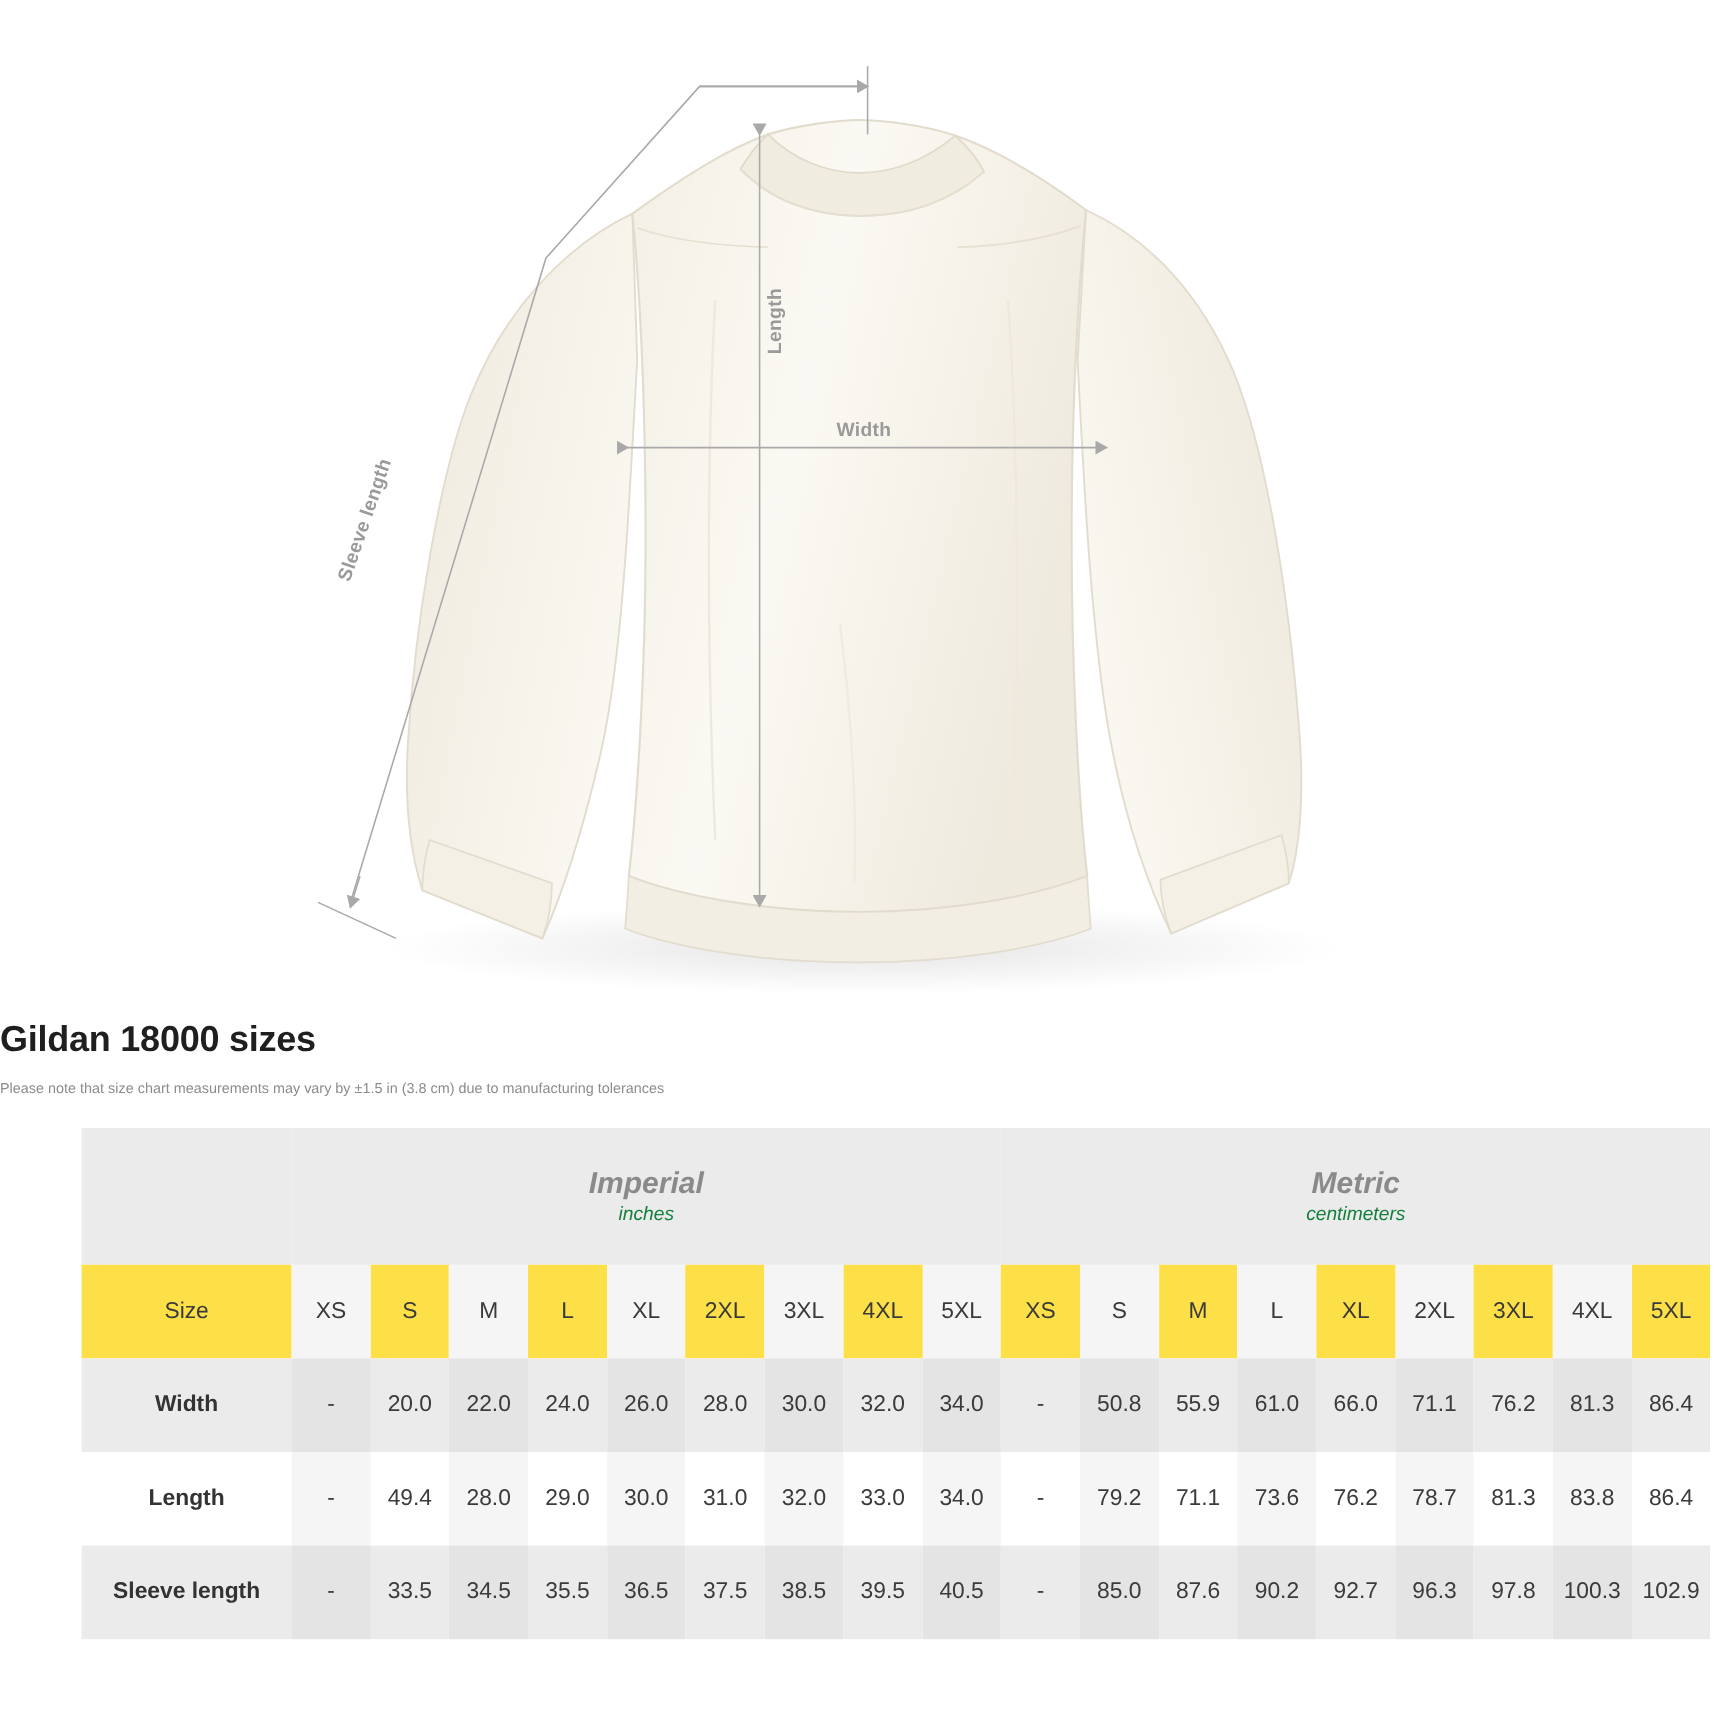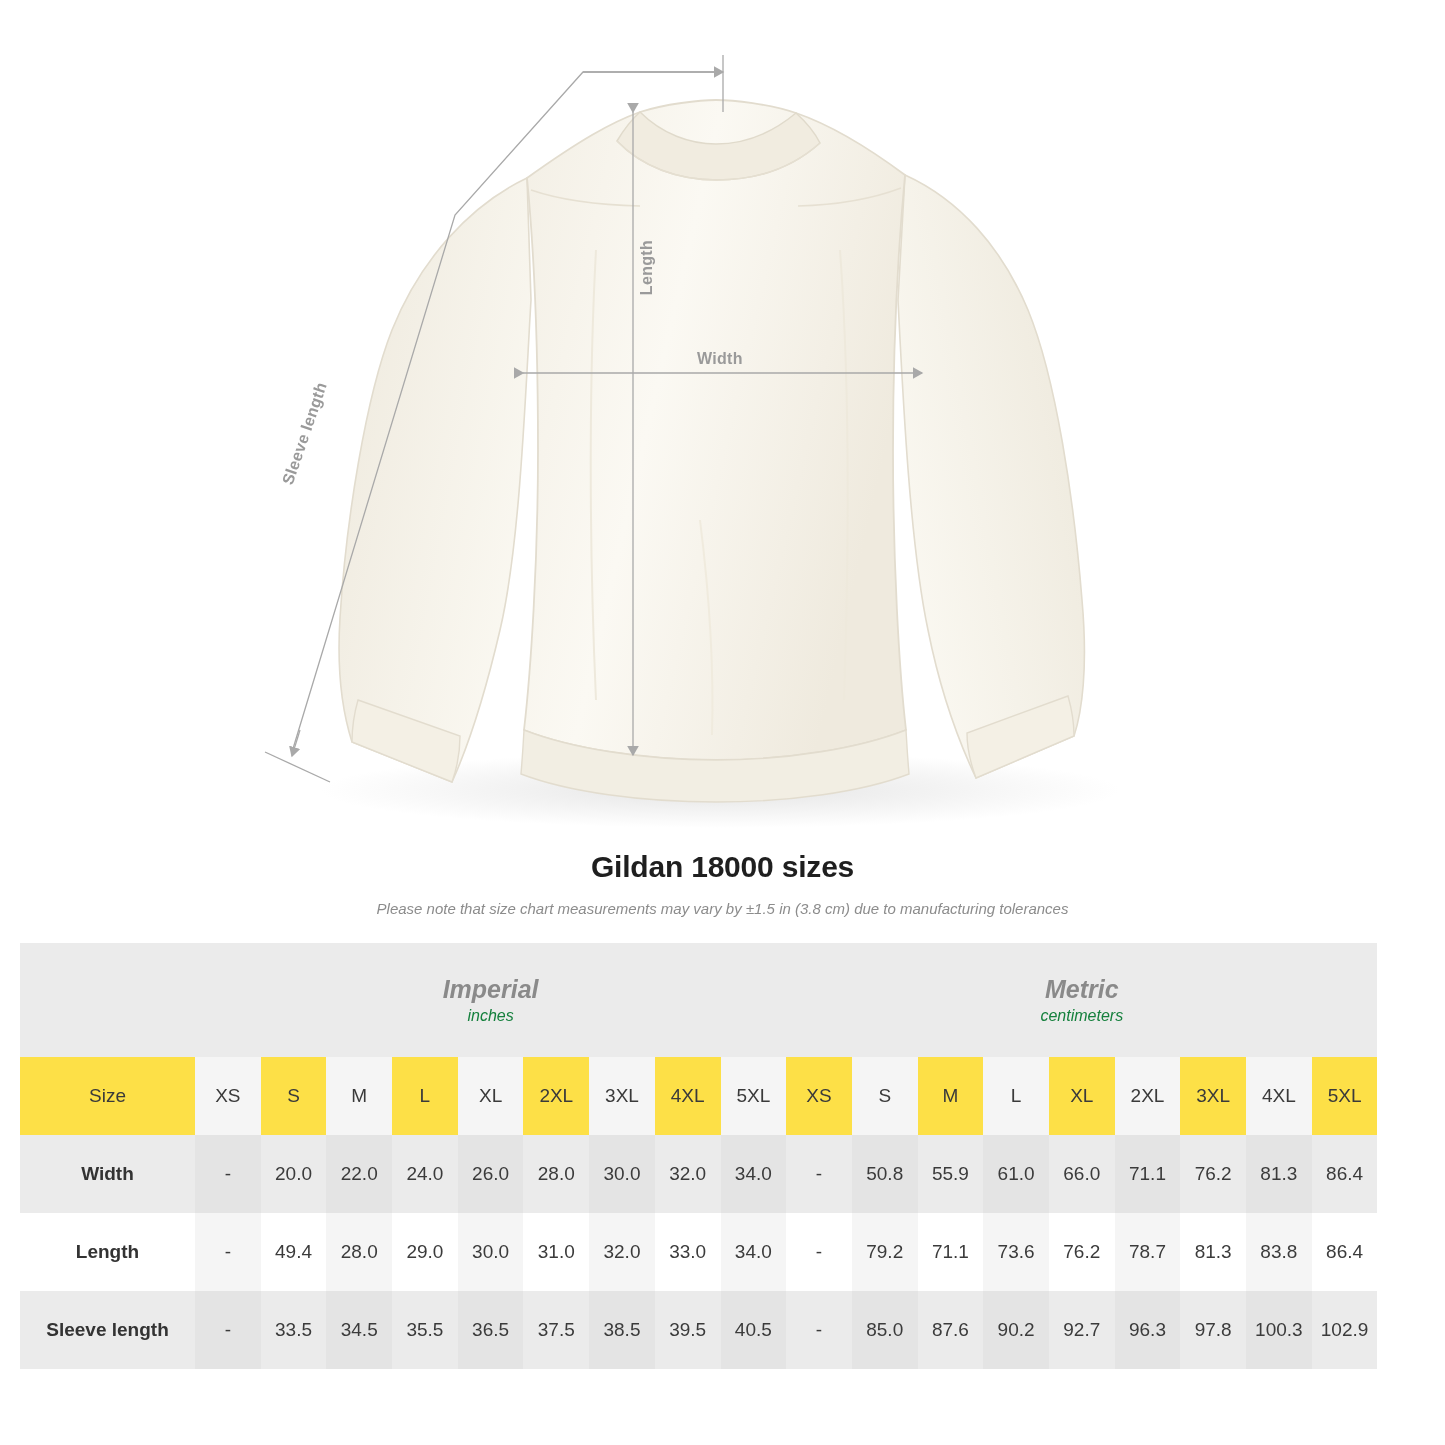--- a/index.html
+++ b/index.html
@@ -57,40 +57,38 @@
   .label-sleeve {
     left: 296px;
     top: 380px;
     writing-mode: vertical-rl;
     transform: rotate(180deg) rotate(19deg);
     transform-origin: center center;
   }
 
   
   .title-block {
-    text-align: center;
     margin-top: 10px;
   }
   .chart-title {
     font-size: 30px;
     font-weight: bold;
     color: #1f1f1f;
     letter-spacing: -0.2px;
   }
   .chart-note {
     margin-top: 16px;
-    font-size: 15px;
-    font-style: italic;
+    font-size: 12px;
     color: #8c8c8c;
   }
 
   
   .table-wrap {
     margin-top: 26px;
-    padding: 0 20px;
+    padding: 0 68px;
   }
   table.size-table {
     width: 1357px;
     border-collapse: collapse;
     table-layout: fixed;
   }
   table.size-table td,
   table.size-table th {
     text-align: center;
     vertical-align: middle;

